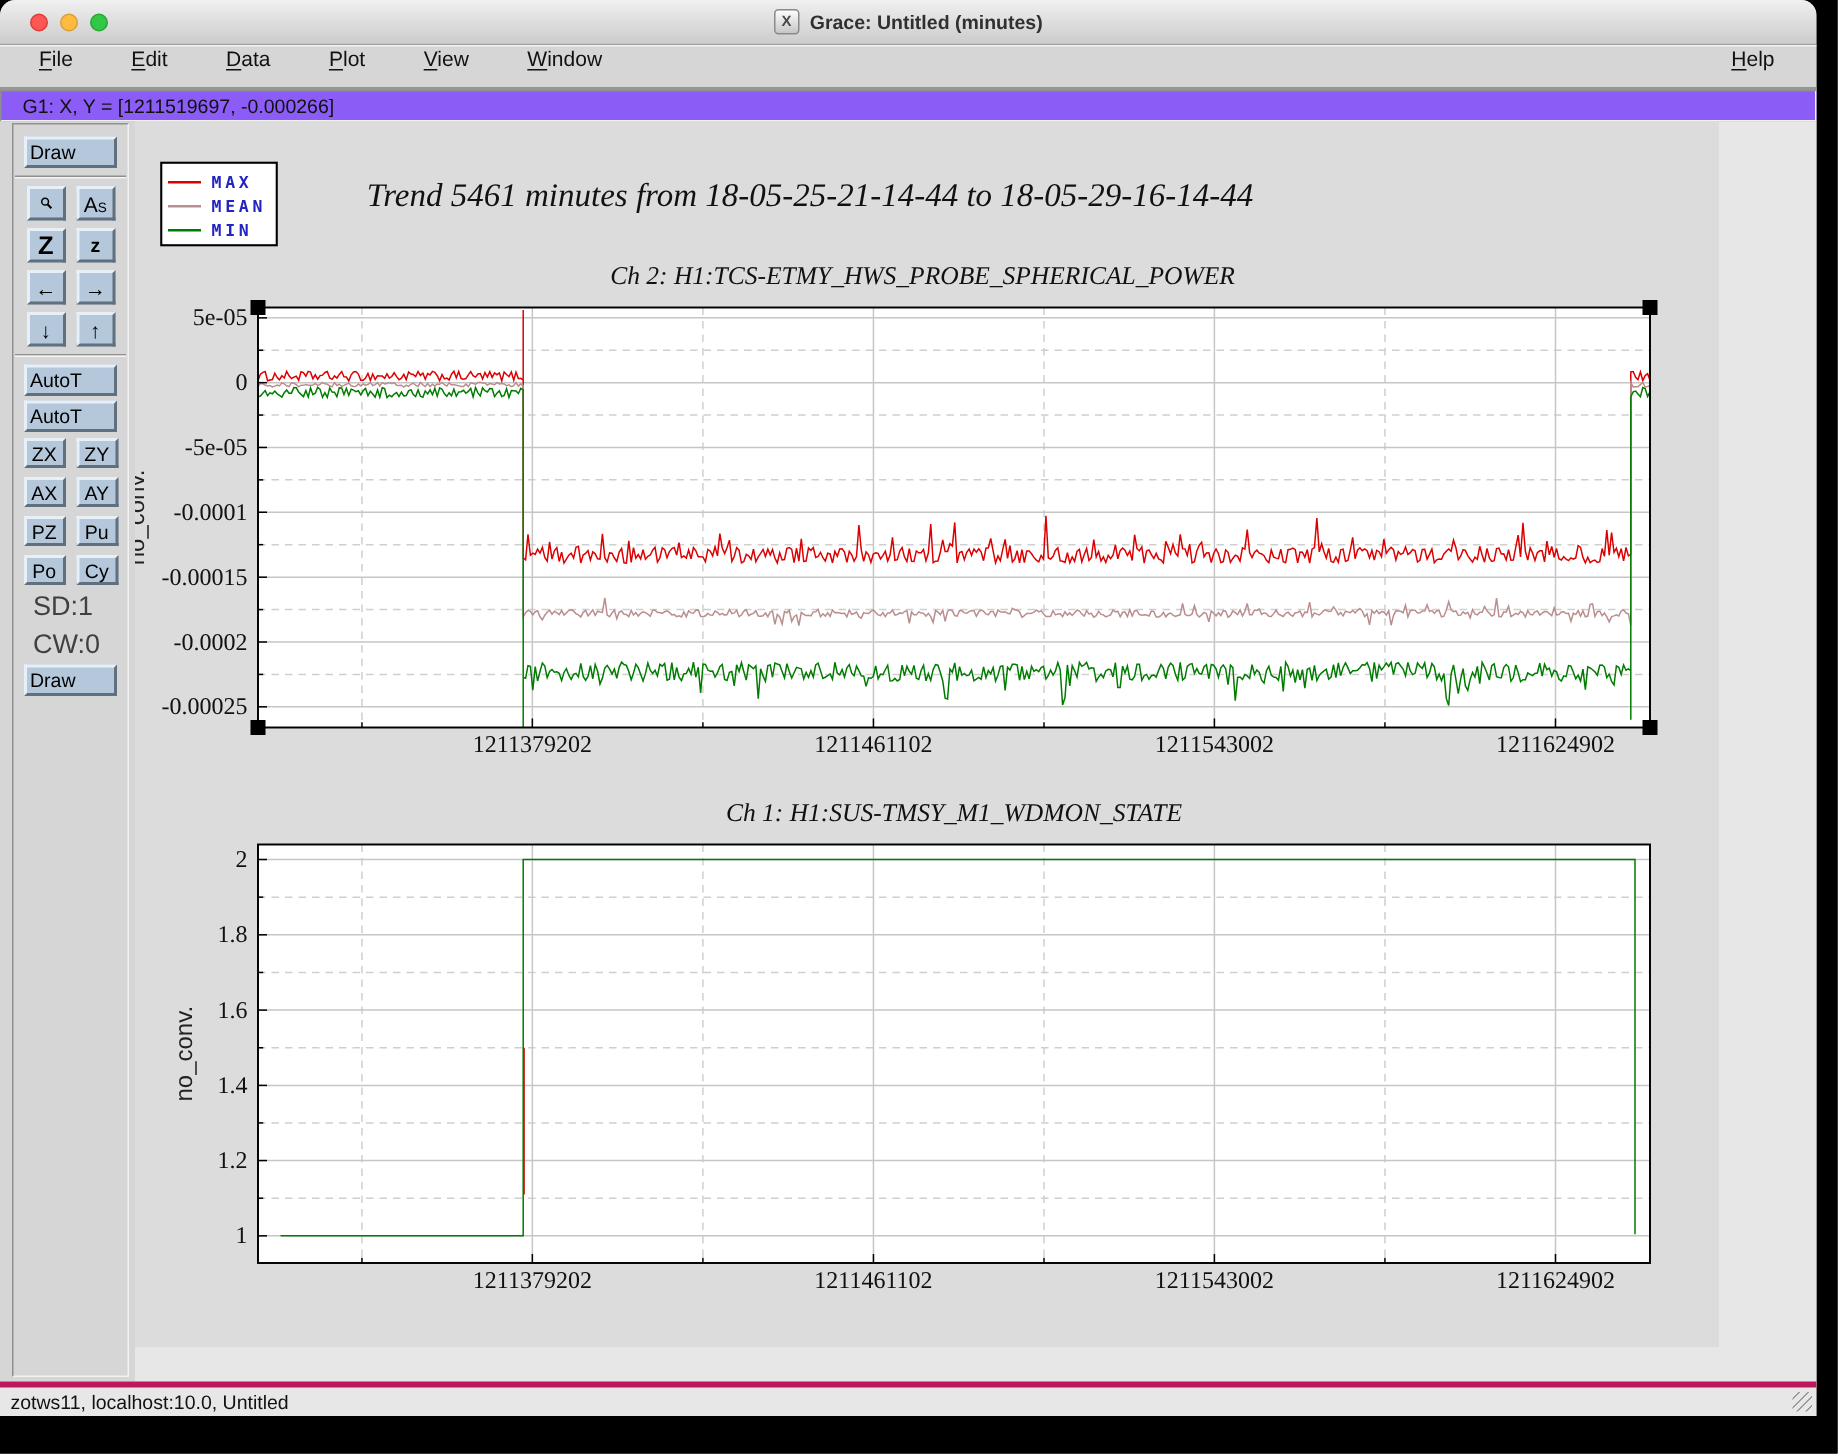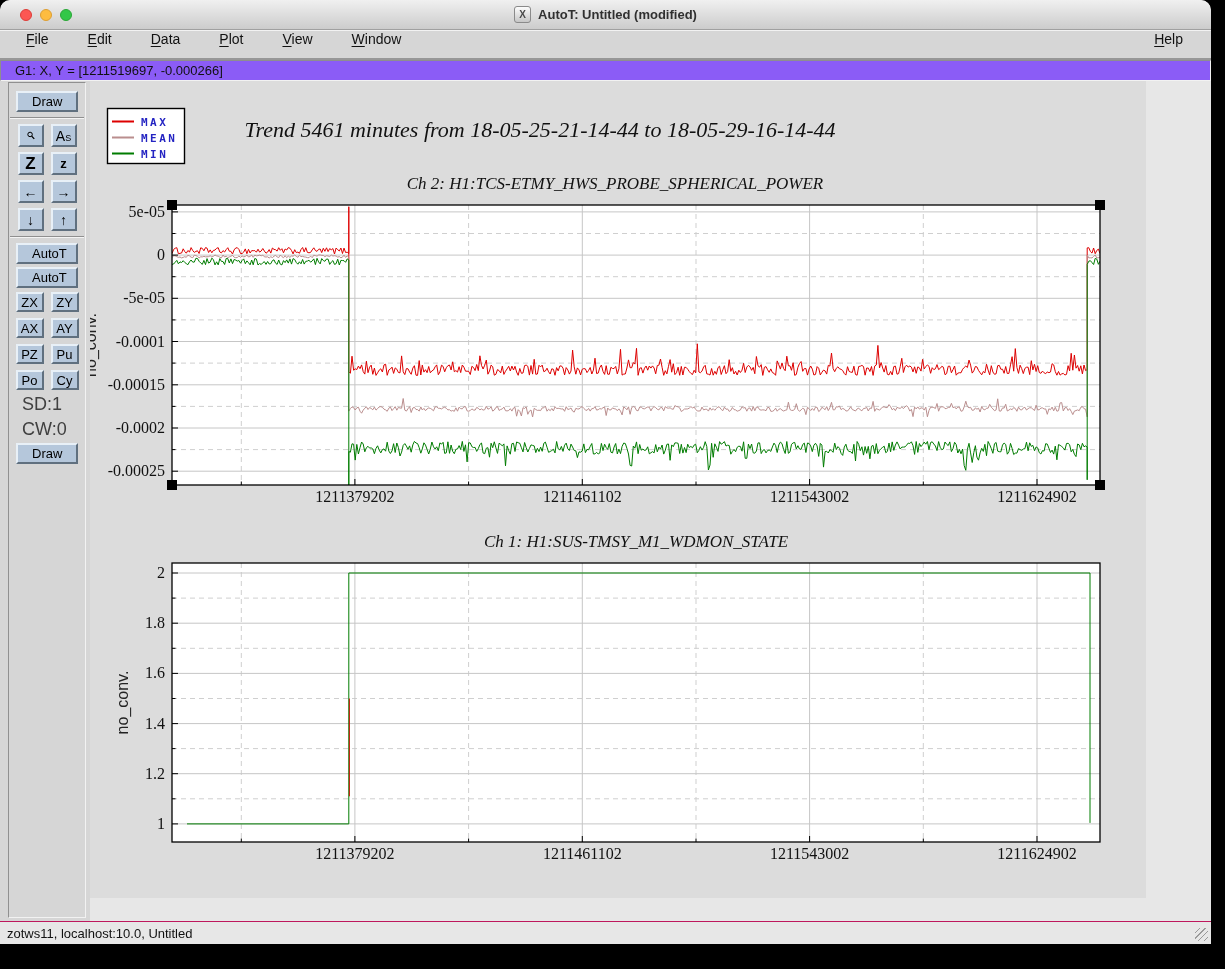--- a/index.html
+++ b/index.html
@@ -32,58 +32,58 @@
     border:1px solid;border-color:#8e8e8e #f2f2f2 #f2f2f2 #8e8e8e;box-sizing:border-box;
     display:flex;align-items:center;padding-left:14px;font-size:13px;color:#111;}
   
   .main{position:absolute;left:0;top:81px;width:1211px;height:840px;background:#d6d6d6;}
   .toolbar{position:absolute;left:8px;top:1px;width:78px;height:836px;background:#d6d6d6;
     border:1px solid;border-color:#909090 #f2f2f2 #f2f2f2 #909090;box-sizing:border-box;
     padding-top:5px;}
   .tb-btn{background:#b5c7db;border:2px solid;border-color:#e8f0f7 #60707f #60707f #e8f0f7;
     color:#000;font:13px "Liberation Sans",sans-serif;box-sizing:border-box;
     display:flex;align-items:center;justify-content:center;cursor:default;}
-  .tb-wide{width:62px;height:21px;justify-content:flex-start;padding-left:14px;margin:3px 0 3px 7px;}
+  .tb-wide{width:62px;height:21px;justify-content:flex-start;padding-left:2px;margin:3px 0 3px 7px;}
   .tb-grid{display:grid;grid-template-columns:26px 26px;gap:5px 7px;justify-content:center;margin:4px 0;}
   .tb-grid2{display:grid;grid-template-columns:28px 28px;gap:6px 7px;justify-content:center;margin:4px 0;}
   .tb-sq{width:26px;height:23px;font-size:14px;}
   .tb-sq2{width:28px;height:20px;font-size:13px;}
   .tb-sep{height:0;border-top:1px solid #8f8f8f;border-bottom:1px solid #f4f4f4;margin:5px 1px;}
   .tb-label{font-size:18px;color:#404040;margin:4px 0 2px 13px;}
   .bigZ{font-size:17px;font-weight:bold;}
   .smallz{font-size:13px;font-weight:bold;}
   .as-sub{font-size:9px;margin-top:5px;}
   .canvas{position:absolute;left:90px;top:0;width:1121px;height:840px;background:#e7e7e7;}
   
   .main-title{font:italic 22px "Liberation Serif",serif;fill:#111;}
   .chart-title{font:italic 17px "Liberation Serif",serif;fill:#111;}
   .tick-label{font:16px "Liberation Serif",serif;fill:#111;}
   .axis-label{font:16px "Liberation Sans",sans-serif;fill:#222;}
   .legend-label{font:bold 11px "DejaVu Sans Mono",monospace;letter-spacing:2.5px;}
   
   .statusbar{position:absolute;left:0;top:921px;width:100%;height:23px;background:#e7e7e7;
-    border-top:1px solid #be185d;box-sizing:border-box;display:flex;align-items:center;
+    border-top:4px solid #be185d;box-sizing:border-box;display:flex;align-items:center;
     padding-left:7px;font-size:13px;color:#111;}
   .grip{position:absolute;right:3px;bottom:3px;width:13px;height:13px;
     background:repeating-linear-gradient(135deg,transparent 0 3px,#9a9a9a 3px 4px);}
 </style>
 </head>
 <body>
 
 <div class="window">
 
   <div class="titlebar">
     <div class="tl-group">
       <span class="tl red"></span>
       <span class="tl yellow"></span>
       <span class="tl green"></span>
     </div>
     <div class="title-center">
       <span class="x11-icon">X</span>
-      <span>AutoT: Untitled (modified)</span>
+      <span>Grace: Untitled (minutes)</span>
     </div>
   </div>
 
   <div class="menubar" id="menubar">
       <span class="menu-item"><span class="u">F</span>ile</span>
       <span class="menu-item"><span class="u">E</span>dit</span>
       <span class="menu-item"><span class="u">D</span>ata</span>
       <span class="menu-item"><span class="u">P</span>lot</span>
       <span class="menu-item"><span class="u">V</span>iew</span>
       <span class="menu-item"><span class="u">W</span>indow</span>

